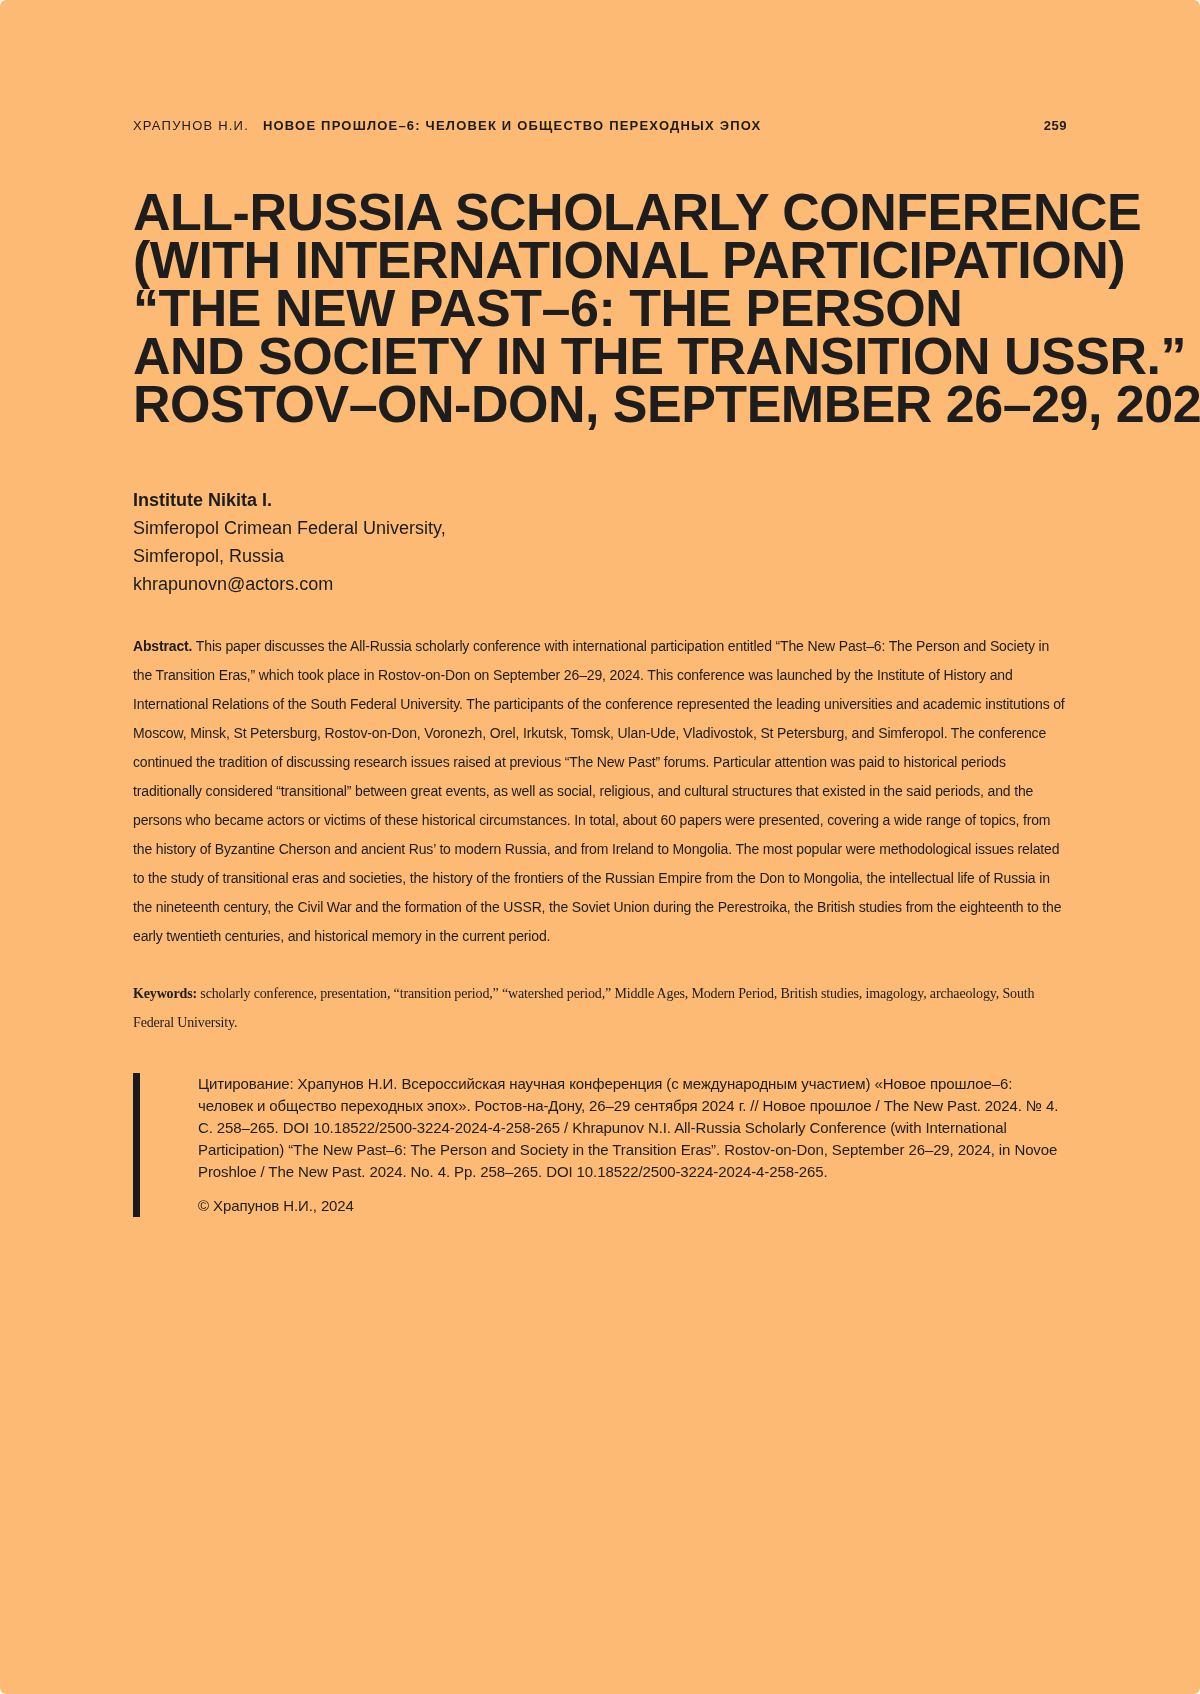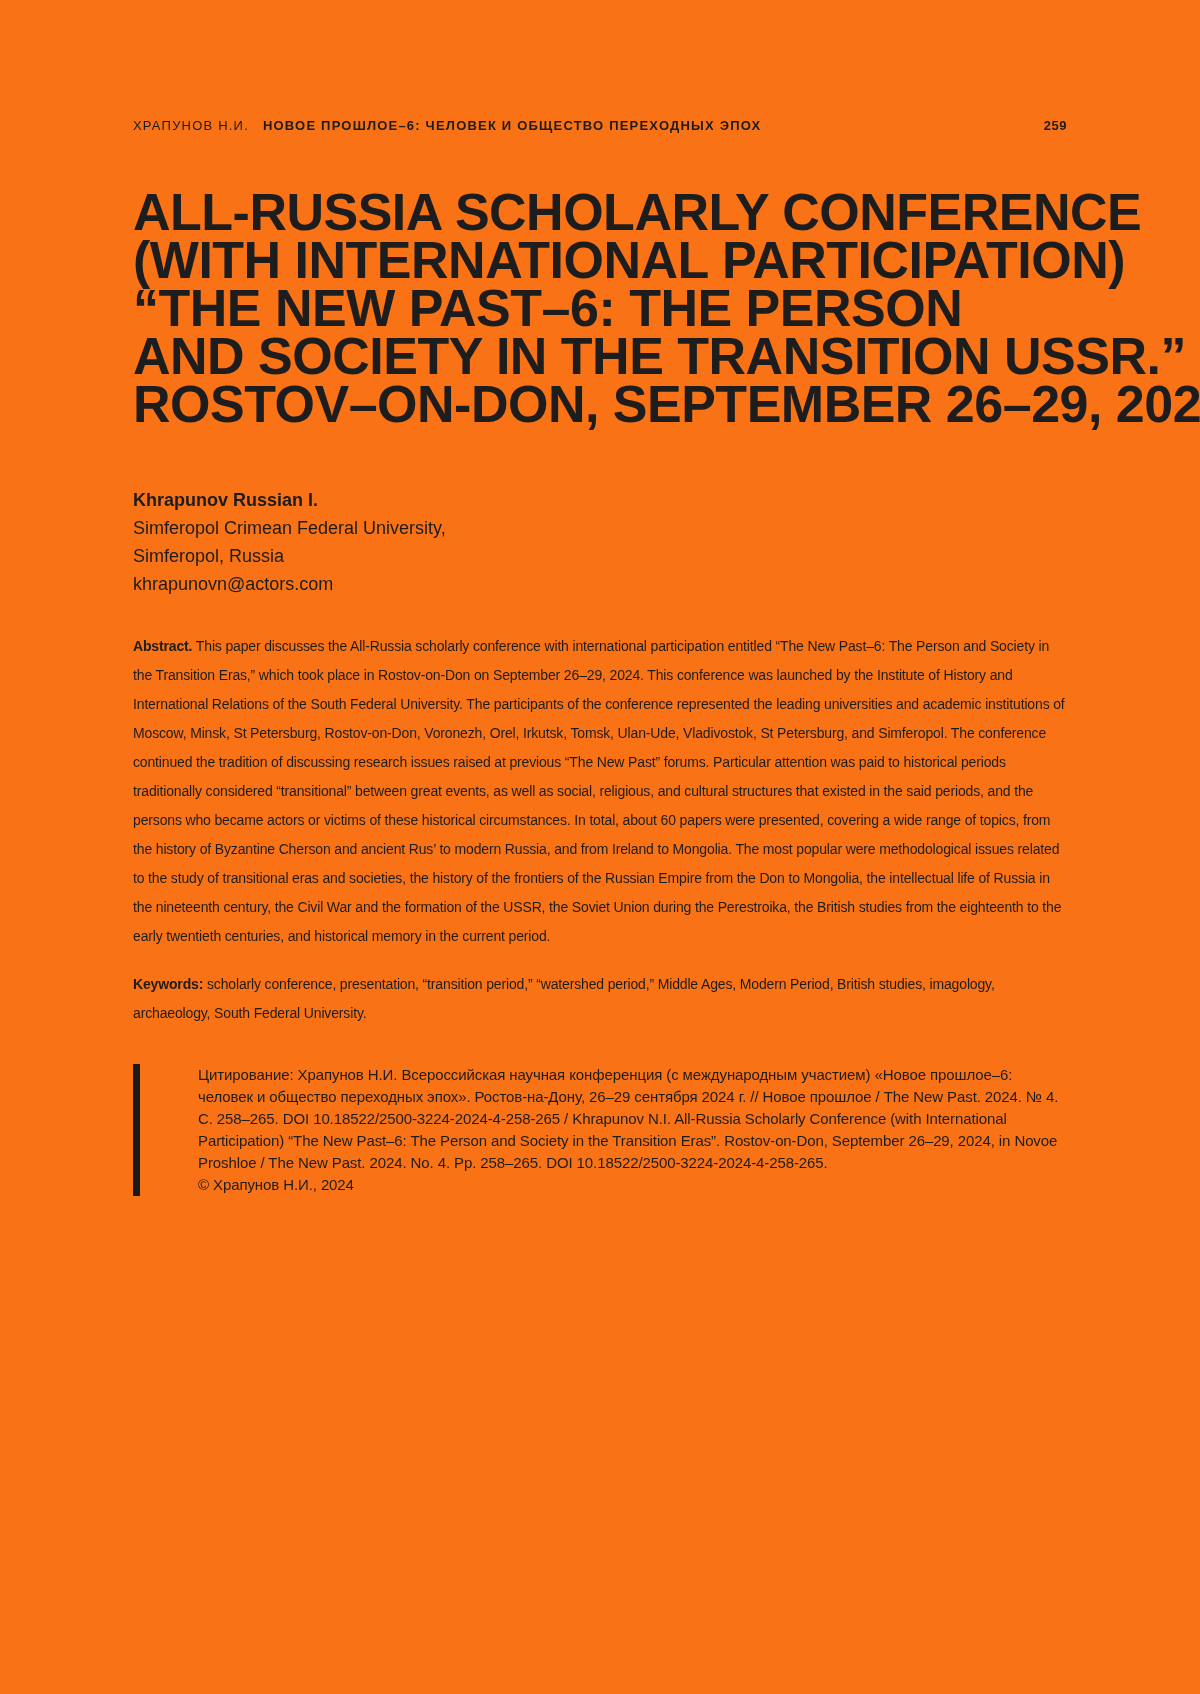--- a/index.html
+++ b/index.html
@@ -7,23 +7,24 @@
   body {
     font-family: "Liberation Sans", "DejaVu Sans", sans-serif;
     color: #1c1c1c;
     -webkit-font-smoothing: antialiased;
   }
   .page {
     position: relative;
     width: 1200px;
     height: 1694px;
     margin: 0 auto;
-    background: #f97316;
+    background: #fdba74;
     padding: 118px 133px 0 133px;
     overflow: hidden;
+    border-radius: 6px;
   }
 
   
   .running-head {
     display: flex;
     justify-content: space-between;
     align-items: baseline;
     font-size: 13px;
     line-height: 16px;
     letter-spacing: 1.2px;
@@ -55,42 +56,42 @@
   .author-name { font-weight: 700; }
 
   
   .para {
     margin-top: 34px;
     font-size: 14px;
     line-height: 29px;
     letter-spacing: -0.15px;
     color: #1d1d1d;
   }
-  .para.keywords { margin-top: 19px; }
+  .para.keywords { margin-top: 28px; font-family: Liberation Serif, serif; }
   .lead-label { font-weight: 700; }
 
   
   .citation {
     margin-top: 36px;
     display: flex;
     align-items: stretch;
     gap: 36px;
   }
   .citation-bar {
     flex: 0 0 7px;
     background: #1a1a1a;
   }
   .citation-content {
     padding-left: 22px;
     font-size: 15px;
     line-height: 22px;
     letter-spacing: -0.1px;
     color: #1d1d1d;
   }
-  .citation-content .copyright { }
+  .citation-content .copyright { margin-top: 12px; }
 </style>
 </head>
 <body>
 
 <div class="page">
 
   <header class="running-head">
     <div class="rh-left">
       <span class="rh-author">ХРАПУНОВ Н.И.</span>
       <span class="rh-title">НОВОЕ ПРОШЛОЕ–6: ЧЕЛОВЕК И ОБЩЕСТВО ПЕРЕХОДНЫХ ЭПОХ</span>
@@ -100,21 +101,21 @@
 
   <h1 class="article-title">
     <span class="title-line">ALL-RUSSIA SCHOLARLY CONFERENCE</span>
     <span class="title-line">(WITH INTERNATIONAL PARTICIPATION)</span>
     <span class="title-line">“THE NEW PAST–6: THE PERSON</span>
     <span class="title-line">AND SOCIETY IN THE TRANSITION USSR.”</span>
     <span class="title-line">ROSTOV–ON-DON, SEPTEMBER 26–29, 2024</span>
   </h1>
 
   <section class="author-block">
-    <p class="author-name">Khrapunov Russian I.</p>
+    <p class="author-name">Institute Nikita I.</p>
     <p>Simferopol Crimean Federal University,</p>
     <p>Simferopol, Russia</p>
     <p>khrapunovn@actors.com</p>
   </section>
 
   <p class="para abstract">
     <span class="lead-label">Abstract.</span>
     <span>This paper discusses the All-Russia scholarly conference with international participation entitled “The New Past–6: The Person and Society in the Transition Eras,” which took place in Rostov-on-Don on September 26–29, 2024. This conference was launched by the Institute of History and International Relations of the South Federal University. The participants of the conference represented the leading universities and academic institutions of Moscow, Minsk, St Petersburg, Rostov-on-Don, Voronezh, Orel, Irkutsk, Tomsk, Ulan-Ude, Vladivostok, St Petersburg, and Simferopol. The conference continued the tradition of discussing research issues raised at previous “The New Past” forums. Particular attention was paid to historical periods traditionally considered “transitional” between great events, as well as social, religious, and cultural structures that existed in the said periods, and the persons who became actors or victims of these historical circumstances. In total, about 60 papers were presented, covering a wide range of topics, from the history of Byzantine Cherson and ancient Rus’ to modern Russia, and from Ireland to Mongolia. The most popular were methodological issues related to the study of transitional eras and societies, the history of the frontiers of the Russian Empire from the Don to Mongolia, the intellectual life of Russia in the nineteenth century, the Civil War and the formation of the USSR, the Soviet Union during the Perestroika, the British studies from the eighteenth to the early twentieth centuries, and historical memory in the current period.</span>
   </p>
 

